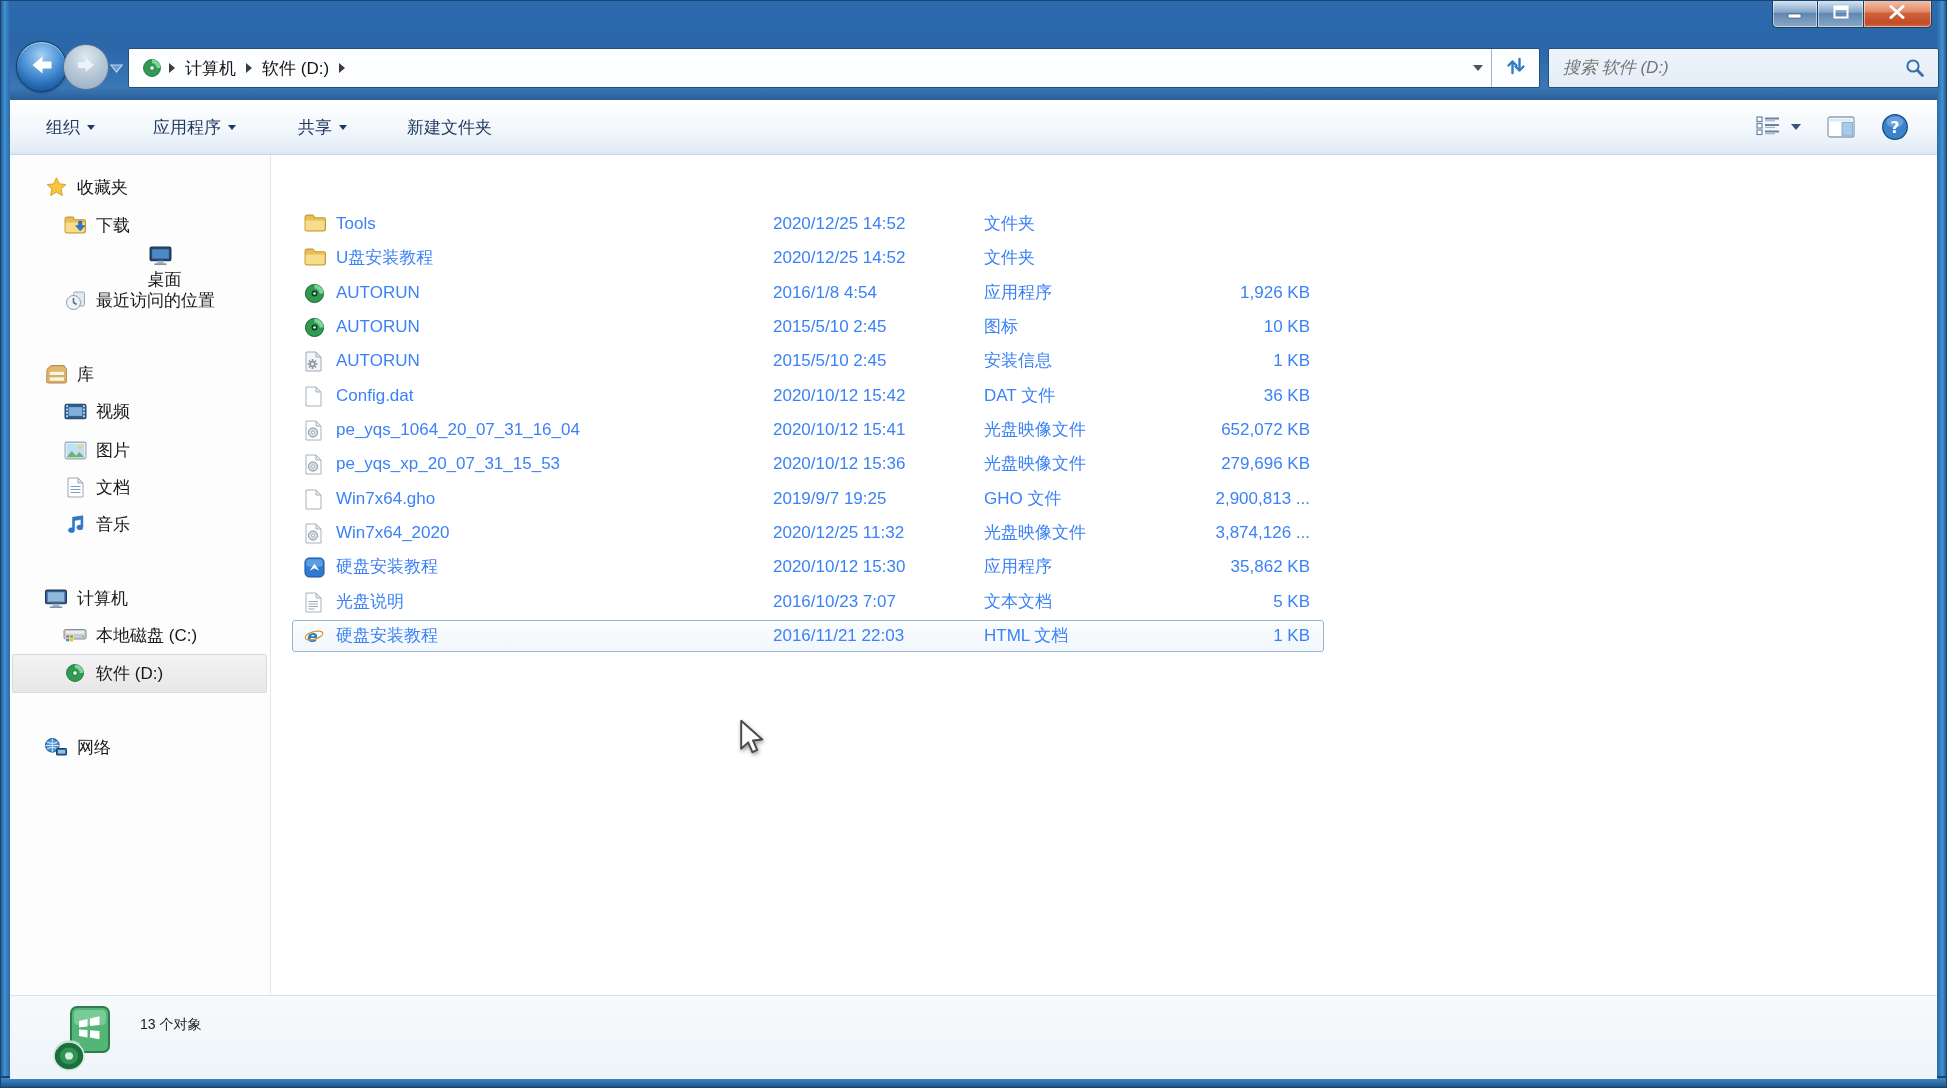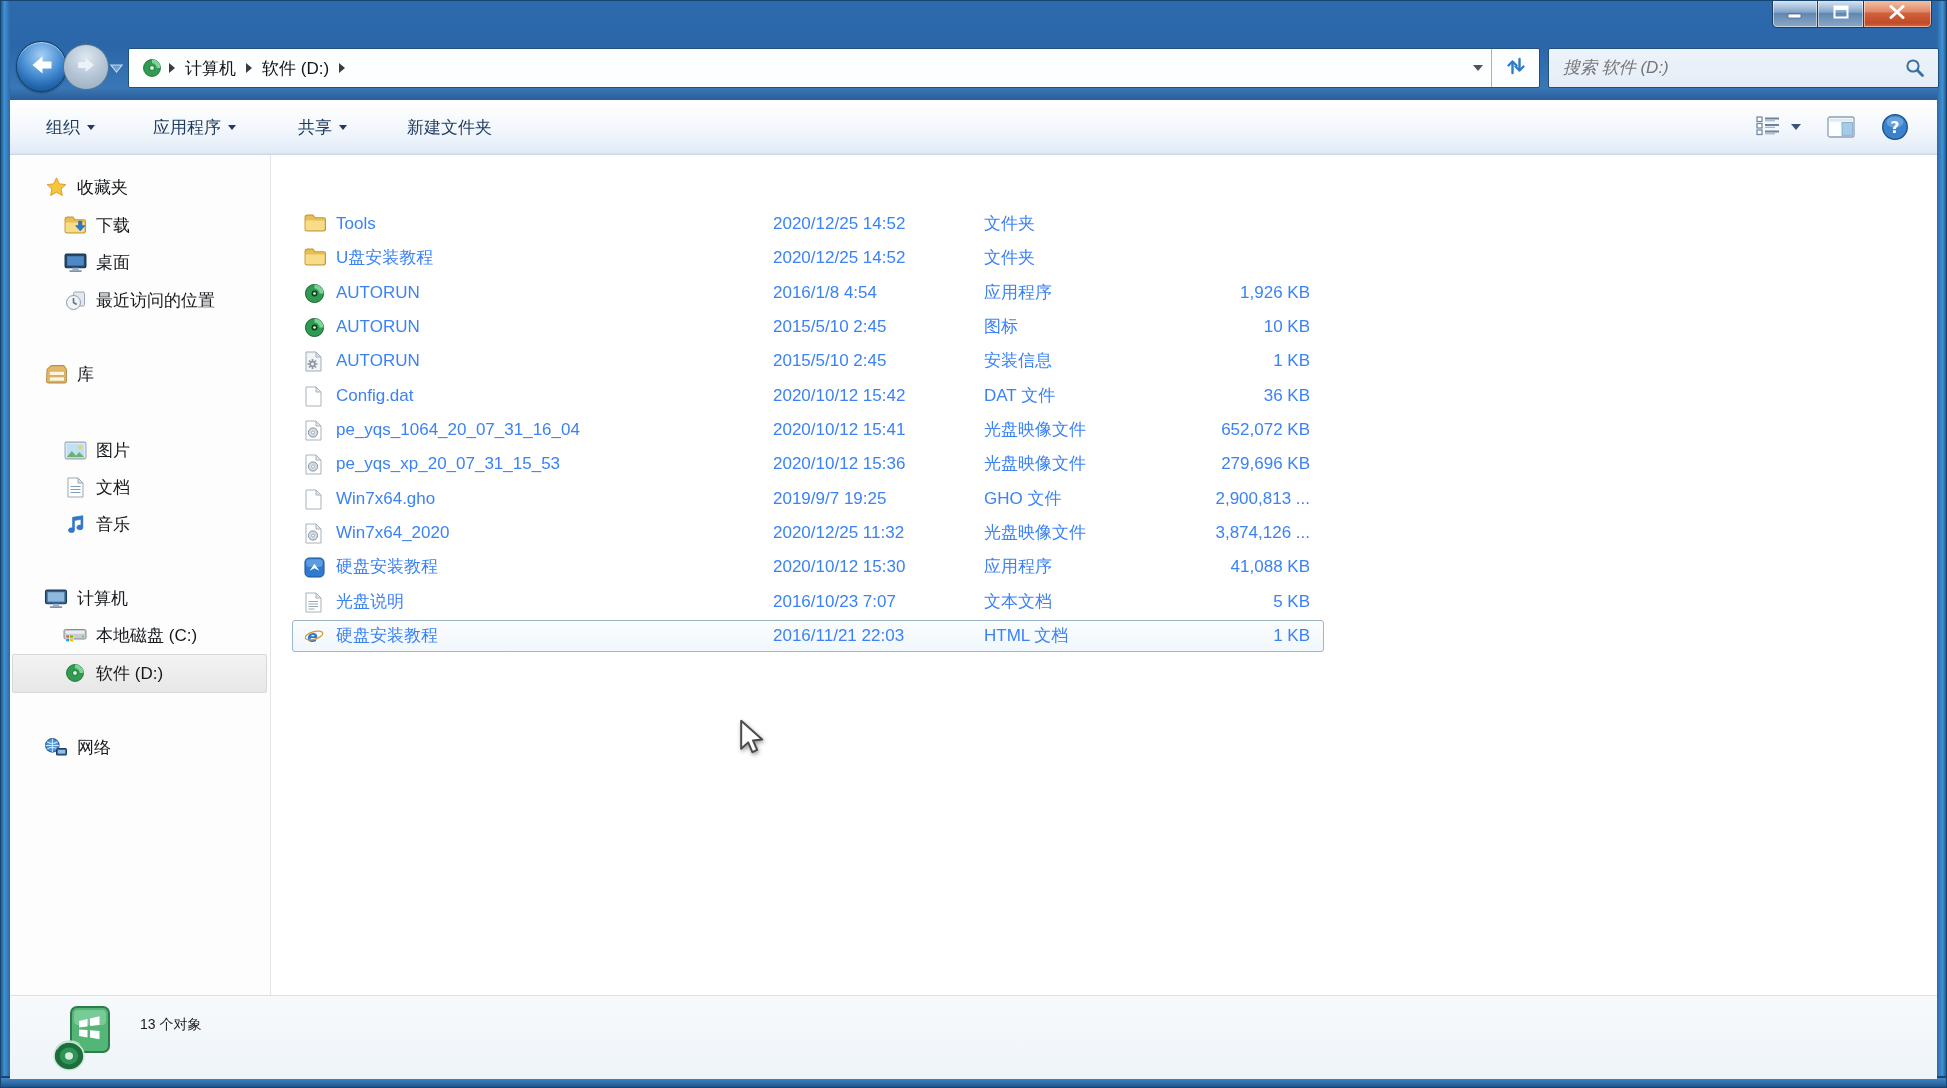--- a/index.html
+++ b/index.html
@@ -221,21 +221,21 @@
         <div class="sitem lvl1" style="top: 50.5px;">
           <span class="sic">
             <svg width="22" height="18" viewBox="0 0 21 17">
               <path d="M1 3.5C1 2 2 1 3.5 1h5l2 2.5H19c1 0 1.5.7 1.5 1.6V14c0 1.3-.8 2-2 2H3c-1.3 0-2-.7-2-2z" fill="#e8bf55" stroke="#c49a31"></path>
               <path d="M1.5 6h18v7.8c0 1-.6 1.7-1.7 1.7H3.2c-1 0-1.7-.6-1.7-1.7z" fill="#f7dc8a"></path>
               <path d="M14 5v4.2h-2.8l4.3 4.8 4.3-4.8H17V5z" fill="#2f7ad1" stroke="#1b5fa8" stroke-width=".7"></path>
             </svg>
           </span>
           <span>下载</span>
         </div>
-        <div class="sitem lvl1" style="top: 87.5px;">
+        <div class="sitem lvl1" style="top: 87.5px; flex-direction: column;">
           <span class="sic">
             <svg width="23" height="21" viewBox="0 0 22 20">
               <rect x="1" y="2" width="20" height="13" rx="1.5" fill="#23486e" stroke="#16304c"></rect>
               <rect x="3" y="4" width="16" height="9" fill="#4f88c7"></rect>
               <rect x="8" y="15" width="6" height="2.5" fill="#9fb3c8"></rect>
               <rect x="5" y="17.3" width="12" height="1.8" rx=".9" fill="#7d93aa"></rect>
             </svg>
           </span>
           <span>桌面</span>
         </div>
@@ -251,20 +251,39 @@
         </div>
         <div class="sitem lvl0" style="top: 199.5px;">
           <span class="sic">
             <svg width="23" height="20" viewBox="0 0 22 19">
               <path d="M2 5l4-3.5h12l2.5 3.5v11.5c0 .9-.6 1.5-1.5 1.5h-16c-.9 0-1.5-.6-1.5-1.5z" fill="#e3ba67" stroke="#b8904a"></path>
               <rect x="4" y="6.8" width="14.5" height="4" fill="#fdf6e3" stroke="#c8a35e" stroke-width=".7"></rect>
               <rect x="4" y="12.3" width="14.5" height="4" fill="#fdf6e3" stroke="#c8a35e" stroke-width=".7"></rect>
             </svg>
           </span>
           <span>库</span>
+        </div>
+        <div class="sitem lvl1" style="top: 236.5px;">
+          <span class="sic">
+            <svg width="23" height="19" viewBox="0 0 22 18">
+              <rect x="1" y="2" width="20" height="14" rx="1.5" fill="#2d5f93" stroke="#1c3f66"></rect>
+              <rect x="4.5" y="4.8" width="13" height="8.4" fill="#7fb0dd"></rect>
+              <g fill="#dce8f2">
+                <rect x="2.1" y="3" width="1.6" height="1.8"></rect>
+                <rect x="2.1" y="6.2" width="1.6" height="1.8"></rect>
+                <rect x="2.1" y="9.4" width="1.6" height="1.8"></rect>
+                <rect x="2.1" y="12.6" width="1.6" height="1.8"></rect>
+                <rect x="18.3" y="3" width="1.6" height="1.8"></rect>
+                <rect x="18.3" y="6.2" width="1.6" height="1.8"></rect>
+                <rect x="18.3" y="9.4" width="1.6" height="1.8"></rect>
+                <rect x="18.3" y="12.6" width="1.6" height="1.8"></rect>
+              </g>
+            </svg>
+          </span>
+          <span>视频</span>
         </div>
         <div class="sitem lvl1" style="top: 275.5px;">
           <span class="sic">
             <svg width="23" height="19" viewBox="0 0 22 18">
               <rect x="1" y="1" width="20" height="16" rx="1.5" fill="#eaf3fa" stroke="#94a3b2"></rect>
               <rect x="2.5" y="2.5" width="17" height="13" fill="#bfe0f5"></rect>
               <path d="M2.5 15.5l5-6 4 4.5 3-3.5 5 5z" fill="#6db36d"></path>
               <circle cx="15.5" cy="6" r="2" fill="#f5d054"></circle>
             </svg>
           </span>
@@ -459,21 +478,21 @@
         </div>
         <div class="frow" style="top: 343.3px;">
           <span class="ficon"><svg width="21" height="21" viewBox="0 0 22 22">
               <rect x="1" y="1" width="20" height="20" rx="4.5" fill="#2f7ad1" stroke="#17508f"></rect>
               <rect x="2.3" y="2.3" width="17.4" height="8" rx="3.5" fill="#66a6e4" opacity=".8"></rect>
               <path d="M6 14.5l5-7.5 5 7.5-5-2.6z" fill="#fff"></path>
             </svg></span>
           <span class="fname">硬盘安装教程</span>
           <span class="fdate">2020/10/12 15:30</span>
           <span class="ftype">应用程序</span>
-          <span class="fsize">41,088 KB</span>
+          <span class="fsize">35,862 KB</span>
         </div>
         <div class="frow" style="top: 377.63px;">
           <span class="ficon"><svg width="19" height="21" viewBox="0 0 18 21">
               <path d="M1.5 1h10l5 5v14h-15z" fill="#fff" stroke="#a8b2bc"></path>
               <path d="M11.5 1l5 5h-5z" fill="#e4eaef" stroke="#a8b2bc"></path>
               <g stroke="#9aa7b4" stroke-width="1.1">
                 <path d="M4 9.5h9.5M4 12h9.5M4 14.5h9.5M4 17h6"></path>
               </g>
             </svg></span>
           <span class="fname">光盘说明</span>

